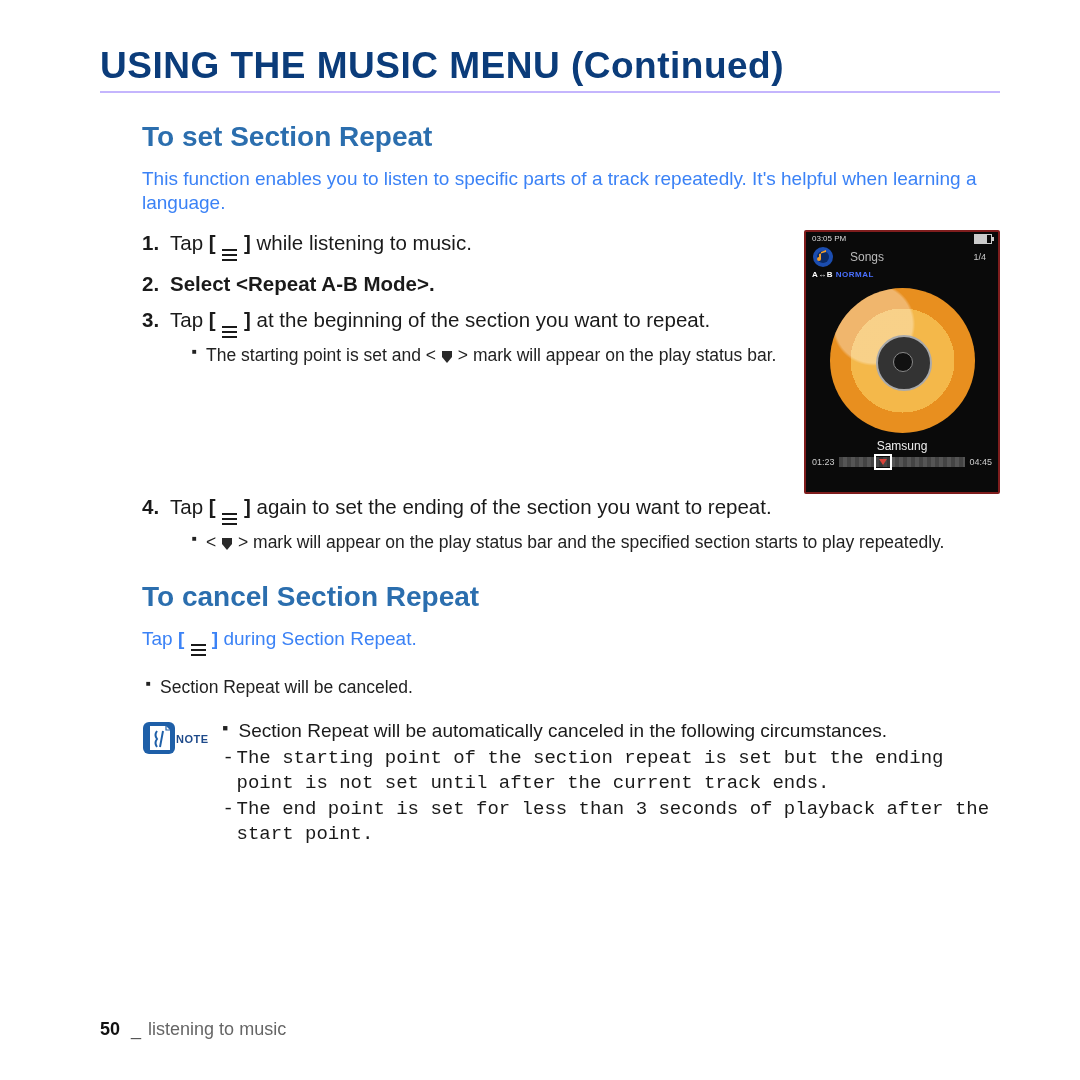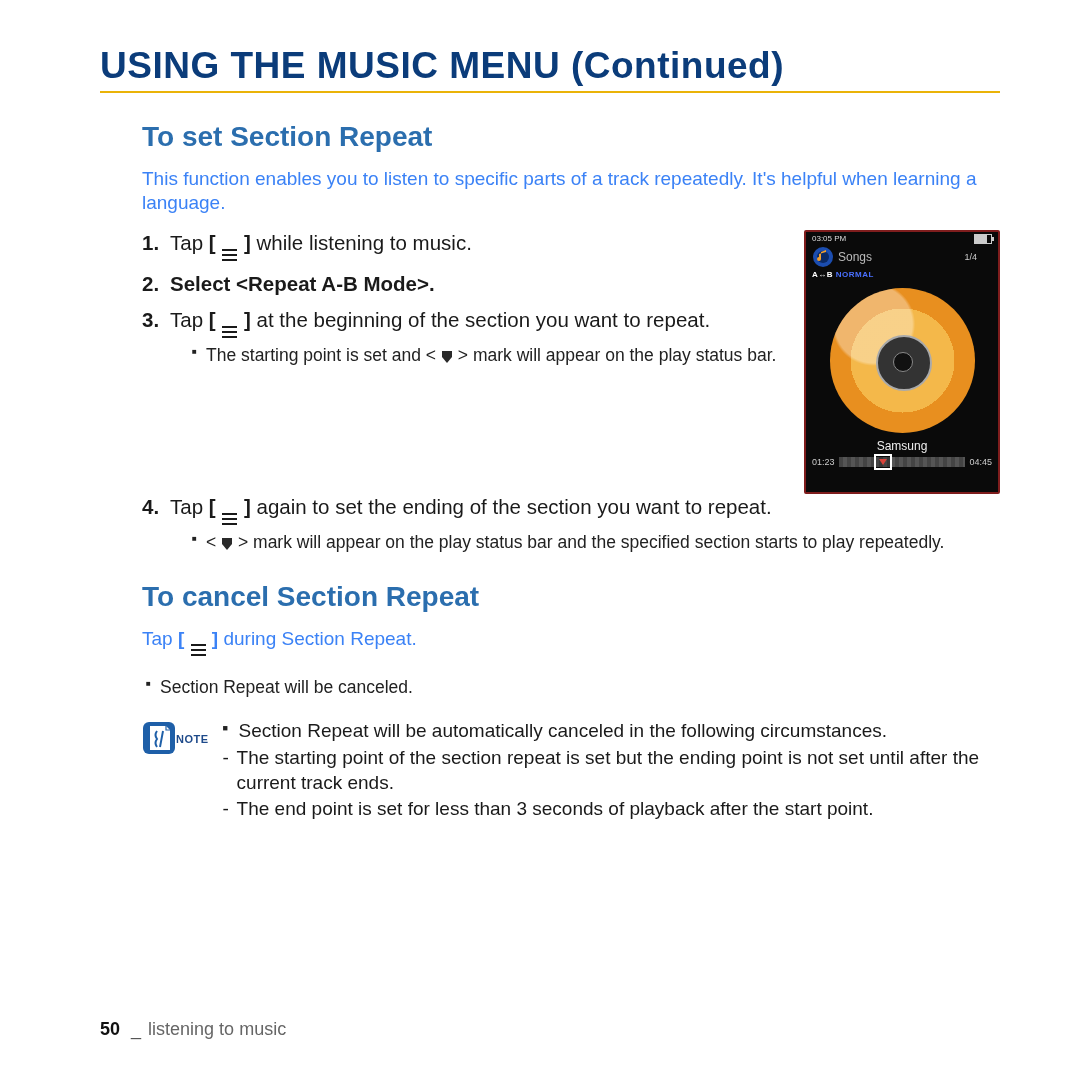--- a/index.html
+++ b/index.html
@@ -18,21 +18,21 @@
     padding: 45px 80px 30px 100px;
     position: relative;
   }
   .main-title {
     color: #0b3c7a;
     font-size: 37px;
     font-weight: bold;
     letter-spacing: 0.5px;
     margin: 0;
     padding-bottom: 4px;
-    border-bottom: 2px solid #eab308;
+    border-bottom: 2px solid #c4b5fd;
   }
   .subheading {
     color: #2b6eae;
     font-size: 28px;
     font-weight: bold;
     margin: 28px 0 14px 0;
   }
   .body-text {
     font-size: 19px;
     line-height: 1.28;
@@ -126,22 +126,22 @@
     display: flex;
     justify-content: space-between;
     align-items: center;
     padding: 2px 6px 0 6px;
     font-size: 8px;
     color: #ddd;
   }
   .dev-header {
     display: flex;
     align-items: center;
-    gap: 4px;
-    padding: 2px 21px 2px 6px;
+    gap: 16px;
+    padding: 2px 12px 2px 6px;
   }
   .dev-header svg { flex: 0 0 auto; }
   .dev-header .songs {
     font-size: 12px;
     color: #bbb;
   }
   .dev-mode {
     padding: 0 6px 2px 6px;
     font-size: 8px;
     letter-spacing: 0.5px;
@@ -282,20 +282,21 @@
     list-style:none;
     margin:2px 0 0 0;
     padding:0;
     font-size:19px;
     line-height:1.3;
   }
   .note-dashes li{
     position:relative;
     padding-left:14px;
     margin-bottom:2px;
+    font-family:Liberation Mono, monospace;
   }
   .note-dashes li::before{
     content:"-";
     position:absolute;left:0;
   }
 
   .footer{
     position:absolute;
     left:100px;
     bottom:40px;

